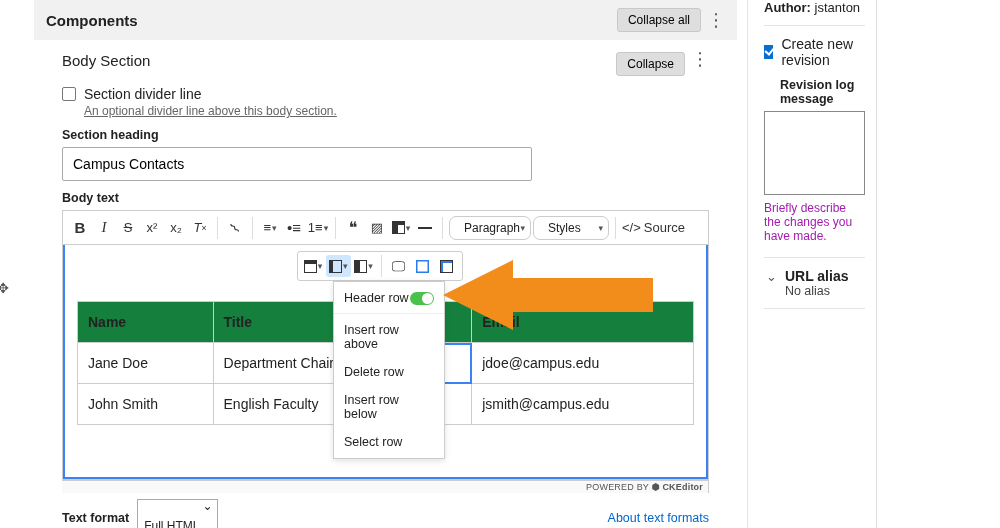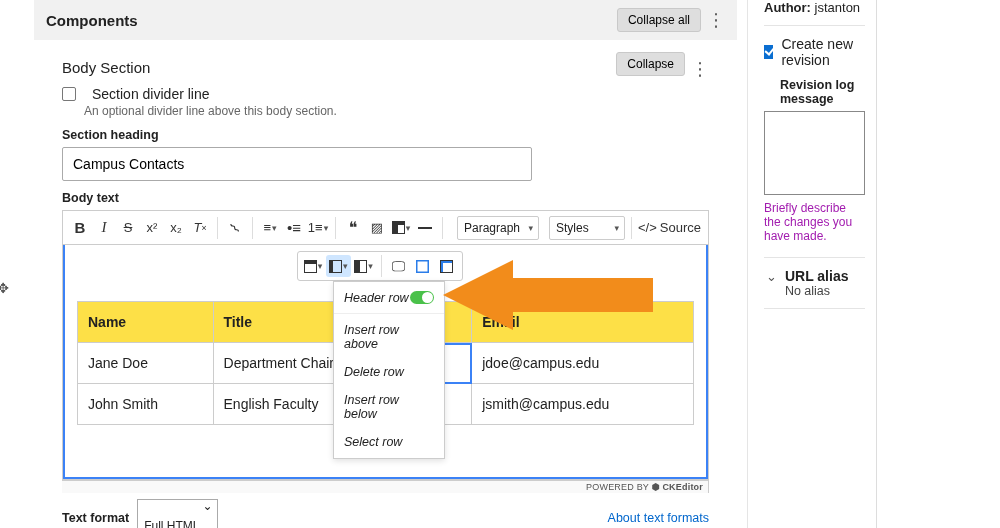--- a/index.html
+++ b/index.html
@@ -50,34 +50,34 @@
     font-size: 18px;
     line-height: 14px;
     cursor: pointer;
     margin-left: 6px;
   }
   .section-block {
     padding: 0 28px 0 28px;
   }
   .section-head {
     display: flex;
-    align-items: flex-end;
+    align-items: flex-start;
     margin-bottom: 10px;
   }
   .section-head .name { flex:1; font-size: 15px; }
   .checkbox-row {
     display: flex;
     align-items: center;
-    gap: 16px;
+    gap: 8px;
     margin-bottom: 2px;
   }
   .checkbox {
     width: 14px; height: 14px; border: 1px solid #777; border-radius: 2px;
   }
-  .hint { font-size: 12px; color: #666; margin: 2px 0 10px 22px; }
+  .hint { font-size: 12px; color: #666; margin: 2px 0 10px 22px; text-decoration: underline; }
   .field-label { font-size: 12.5px; font-weight: 600; margin: 10px 0 5px 0; }
   .text-input {
     width: 470px;
     padding: 8px 10px;
     border: 1px solid #aaa;
     border-radius: 2px;
     font-size: 14px;
   }
   .editor-wrap {
     border: 1px solid #ccc;
@@ -98,23 +98,22 @@
     min-width: 22px; height: 24px;
     display:flex; align-items:center; justify-content:center;
     font-size: 13px; color:#333; border-radius:3px;
     cursor:pointer;
   }
   .tb-btn.bold { font-weight:700; font-size:15px; }
   .tb-btn.italic { font-style:italic; font-family: Georgia,serif; font-size:15px;}
   .tb-btn.strike { text-decoration: line-through; }
   .tb-select {
     border:1px solid #ccc; height:24px; font-size:12px;
-    padding: 0 18px 0 6px; position:relative; display:flex; align-items:center;
-    border-radius:2px;
-    margin-left:8px;
+    padding: 0 18px 0 14px; position:relative; display:flex; align-items:center;
+    border-radius:7px;
   }
   .tb-select::after {
     content:"▾"; position:absolute; right:5px; font-size:9px; color:#555;
   }
   .caret { font-size:9px; color:#555; margin-left:1px;}
   .hr-icon { width:14px; height:2px; background:#333; }
   .link-icon { transform: rotate(-45deg); font-size:14px;}
   .canvas {
     position: relative;
     background:#fff;
@@ -154,42 +153,42 @@
     background:#fff;
     border:1px solid #ccc;
     box-shadow: 0 2px 6px rgba(0,0,0,0.12);
     font-size:12.5px;
     z-index:5;
     padding: 2px 0;
   }
   .dropdown .item {
     padding: 7px 10px;
     cursor:pointer;
-    display:flex; align-items:flex-start;font-style:italic;
+    display:flex; align-items:flex-end;
   }
   .dropdown .header-item { justify-content:space-between; border-bottom:1px solid #eee; padding-bottom:8px; margin-bottom:2px;}
   .toggle {
     width:24px; height:13px; border-radius:8px; background:#4ac14a; position:relative;
   }
   .toggle::after {
     content:""; position:absolute; right:1px; top:1px; width:11px; height:11px; background:#fff; border-radius:50%;
   }
   .ed-table {
     width: 100%;
     border-collapse: collapse;
     margin-top: 46px;
   }
   .ed-table th, .ed-table td {
     border: 1px solid #ccc;
     padding: 12px 10px;
     font-size: 14px;
     text-align:left;
     vertical-align: middle;
   }
-  .ed-table th { background:#fde047; font-weight:600; }
+  .ed-table th { background:#15803d; font-weight:600; }
   .ed-table td.sel { outline:2px solid #3b82f6; outline-offset:-2px; }
   .move-icon {
     position:absolute;
     left: 3px; top: 280px;
     font-size: 14px; color:#555;
     transform: translateX(-50%);
   }
   .powered {
     text-align:right; font-size:9px; letter-spacing:0.2px; color:#555;
     border:1px solid #ccc; border-left:0; border-bottom:0;

